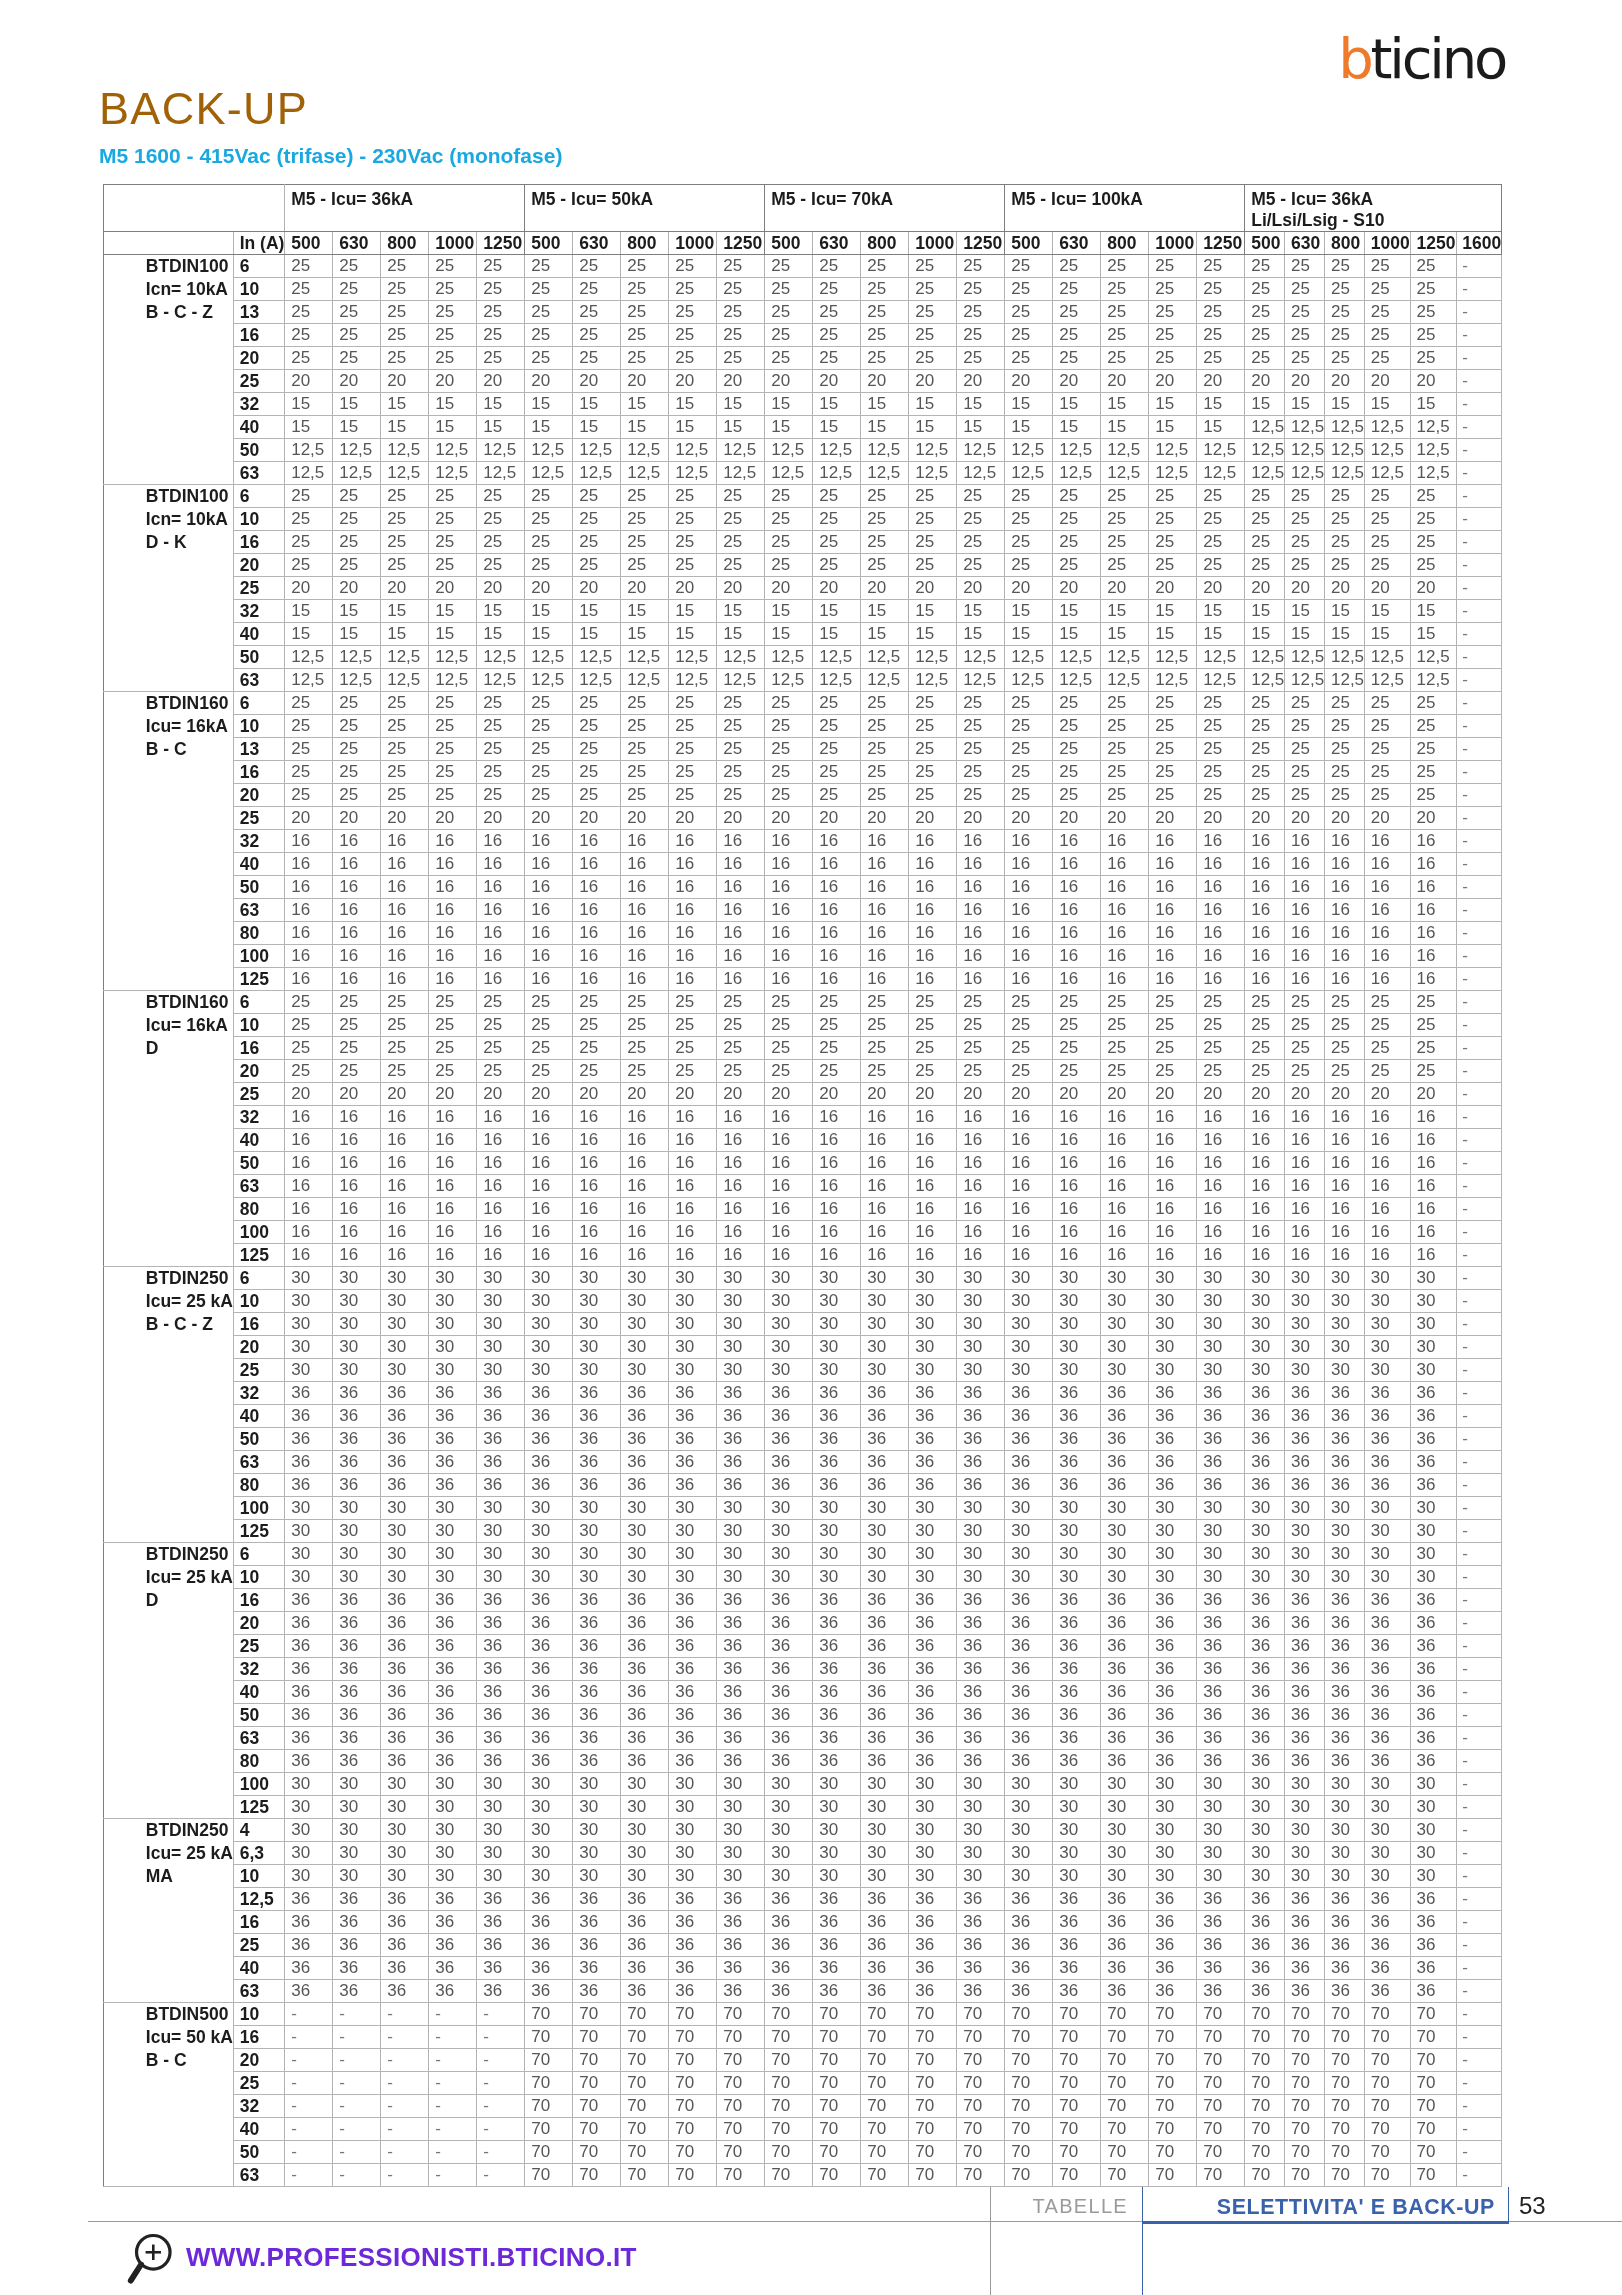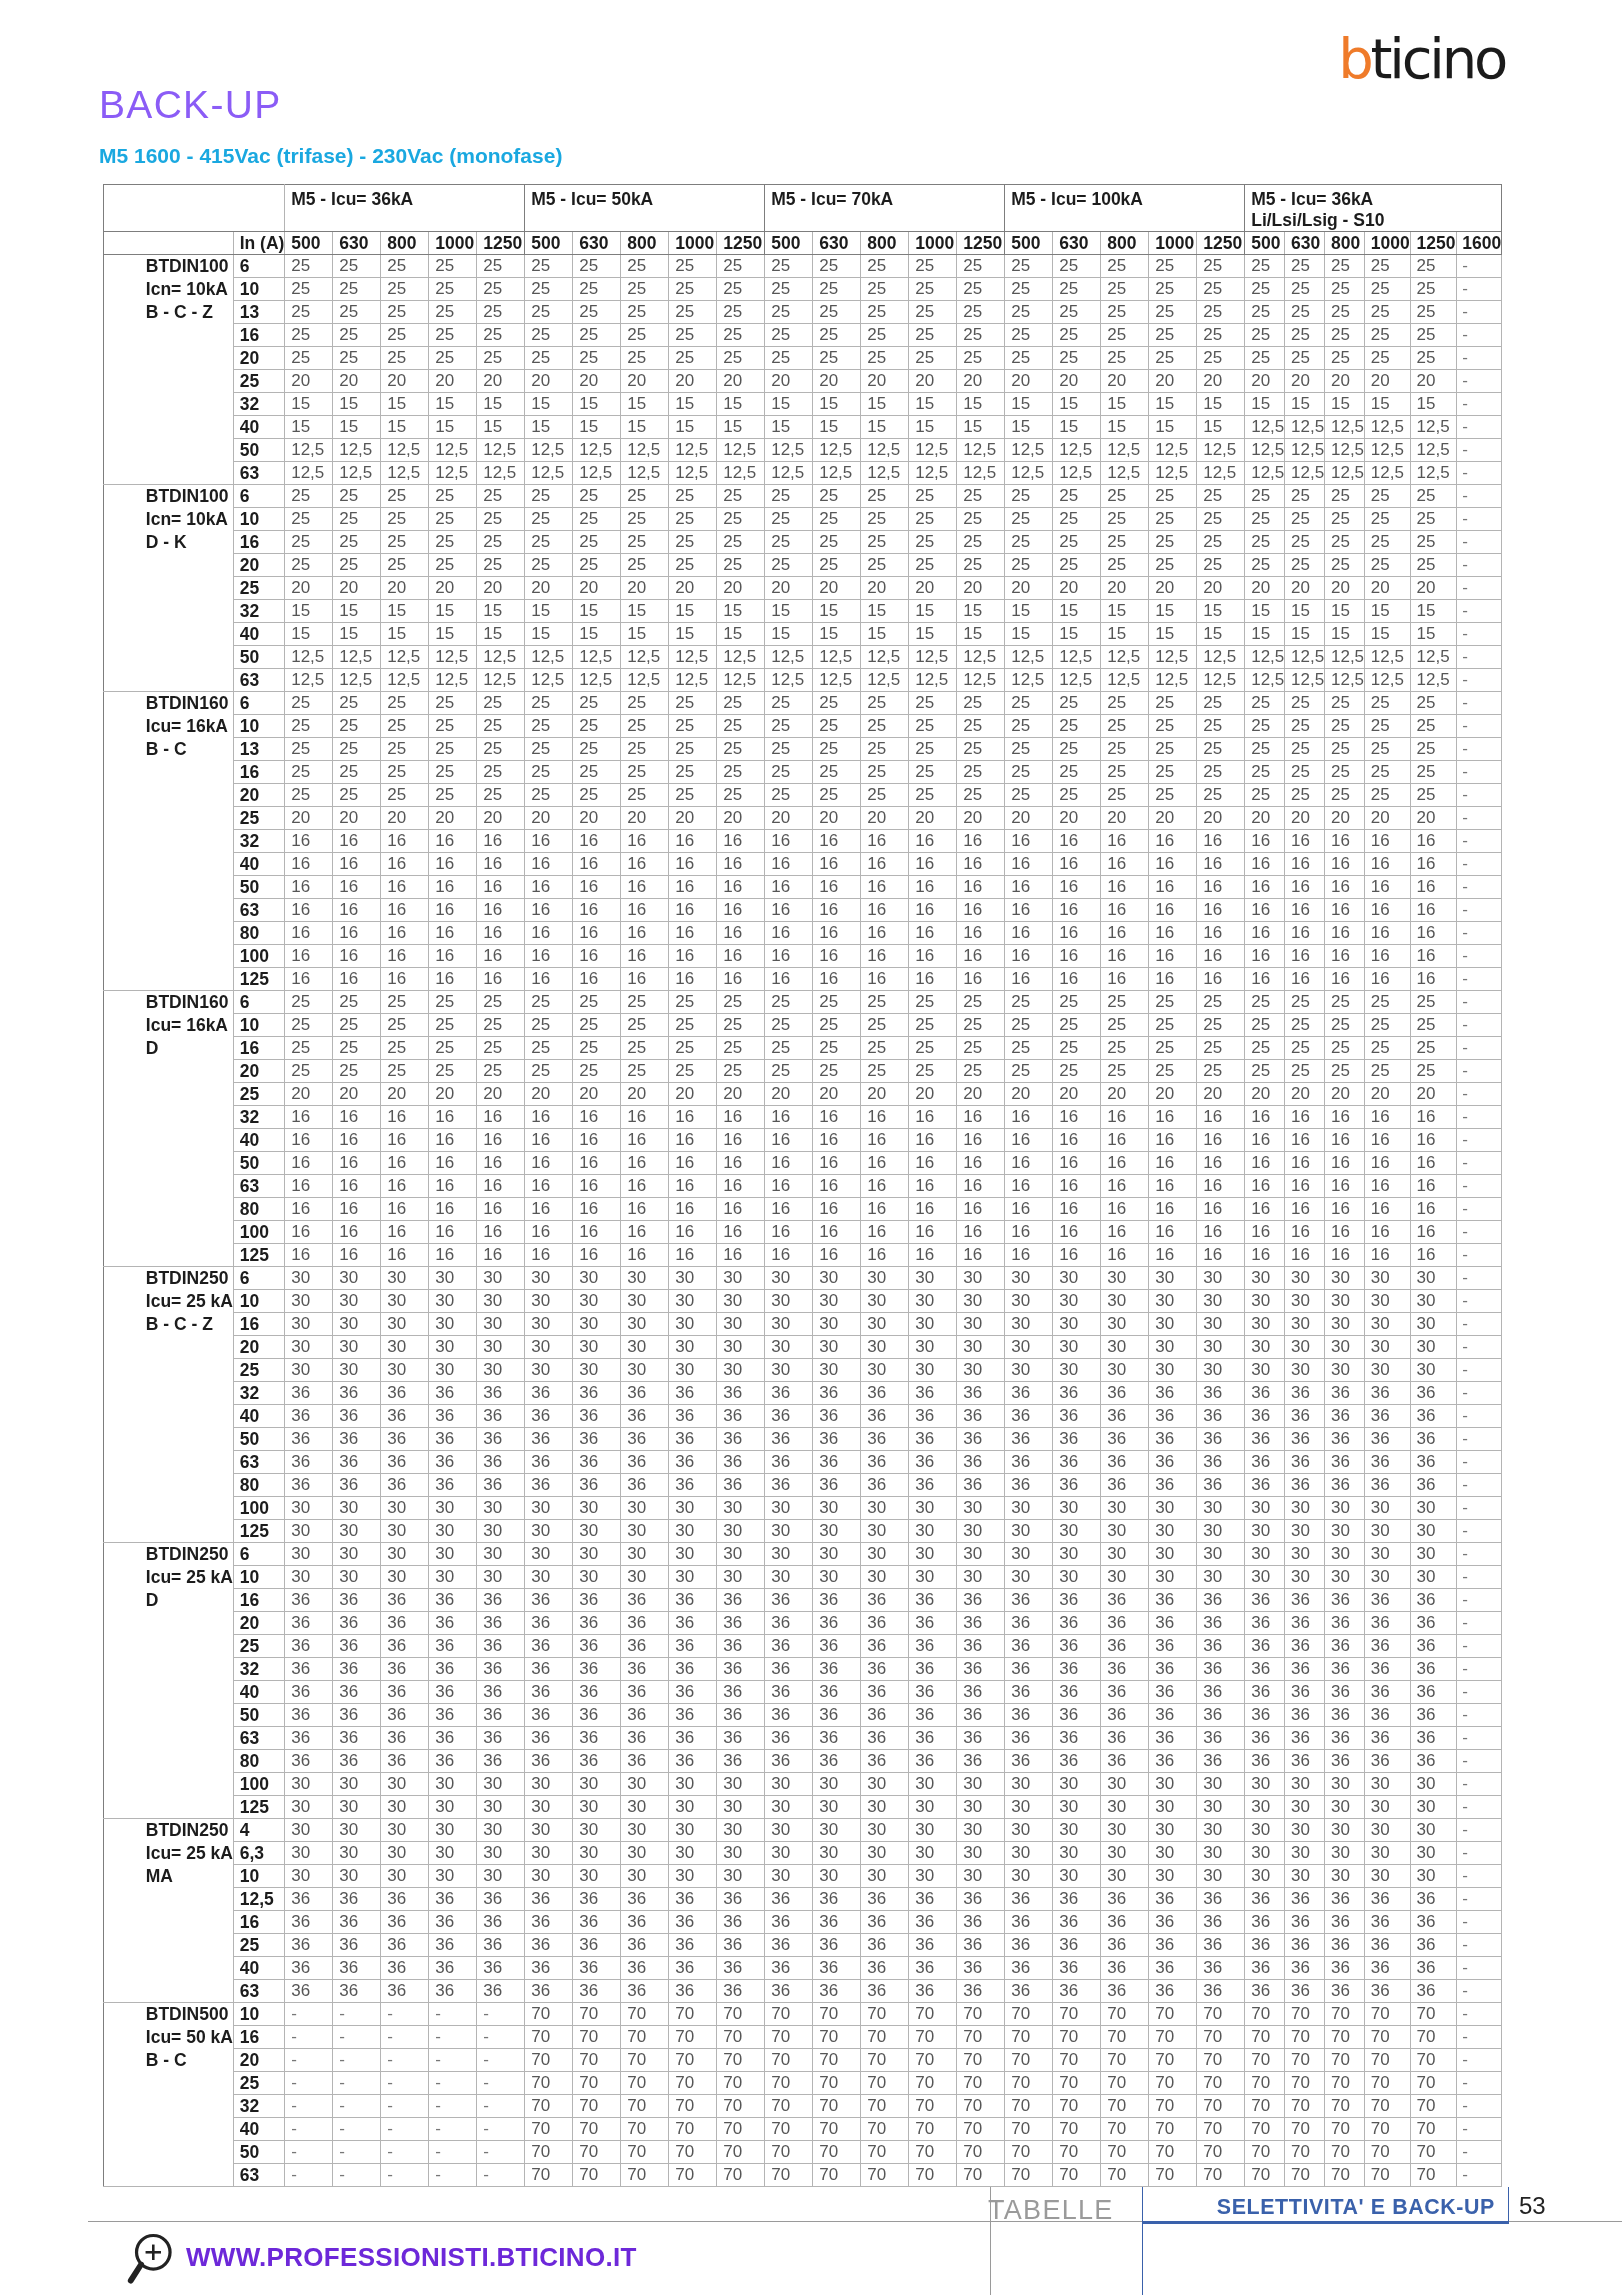--- a/index.html
+++ b/index.html
@@ -19,21 +19,21 @@
     font-family:"Liberation Sans", sans-serif;color:var(--ink);overflow:hidden;
   }
   .logo{
     position:absolute;top:31px;right:118px;
     font-family:"DejaVu Sans", sans-serif;font-weight:normal;
     font-size:56px;letter-spacing:-3.2px;color:#1b1b1b;line-height:1;
   }
   .logo .logo-b{color:var(--orange);}
   .page-title{
     position:absolute;left:99px;top:83px;
-    font-size:39px;font-weight:normal;color:#8b5cf6;letter-spacing:1.3px;white-space:nowrap;
+    font-size:45px;font-weight:normal;color:#a16207;letter-spacing:1.3px;white-space:nowrap;
   }
   .page-subtitle{
     position:absolute;left:99px;top:144px;
     font-size:21px;font-weight:bold;color:var(--cyan);white-space:nowrap;
   }
   table.backup{
     position:absolute;left:103px;top:184px;
     border-collapse:collapse;table-layout:fixed;
     border:1.3px solid var(--heavy);
   }
@@ -64,22 +64,22 @@
   tr.rgs td{border-top:1.3px solid var(--heavy);}
   .gs{border-left:1.3px solid var(--heavy) !important;}
   td.dash{color:#777777;}
   
   .f-line{position:absolute;left:88px;right:0;top:2221px;height:1.3px;background:var(--fgray);}
   .f-line-blue{position:absolute;left:1142px;width:367px;top:2221px;height:2.6px;background:var(--accent-blue);}
   .f-vgray{position:absolute;left:990px;top:2187px;height:109px;width:1.3px;background:var(--fgray);}
   .f-vblue1{position:absolute;left:1142px;top:2187px;height:109px;width:1.3px;background:var(--accent-blue);}
   .f-vblue2{position:absolute;left:1508px;top:2187px;height:36px;width:1.3px;background:var(--accent-blue);}
   .f-tabelle{
-    position:absolute;left:988px;width:140px;top:2195px;text-align:left;
-    font-size:27px;color:var(--fgray);letter-spacing:1.3px;
+    position:absolute;left:988px;width:140px;top:2195px;text-align:right;
+    font-size:20px;color:var(--fgray);letter-spacing:1.3px;
   }
   .f-chapter{
     position:absolute;left:1157px;width:338px;top:2195px;text-align:right;
     font-size:21.4px;font-weight:bold;color:var(--accent-blue);letter-spacing:0.6px;
   }
   .f-page{position:absolute;left:1519px;top:2192px;font-size:24px;color:#232323;}
   .f-url{
     position:absolute;left:186px;top:2242px;
     font-size:26px;font-weight:bold;color:#6d28d9;letter-spacing:0.3px;
   }

